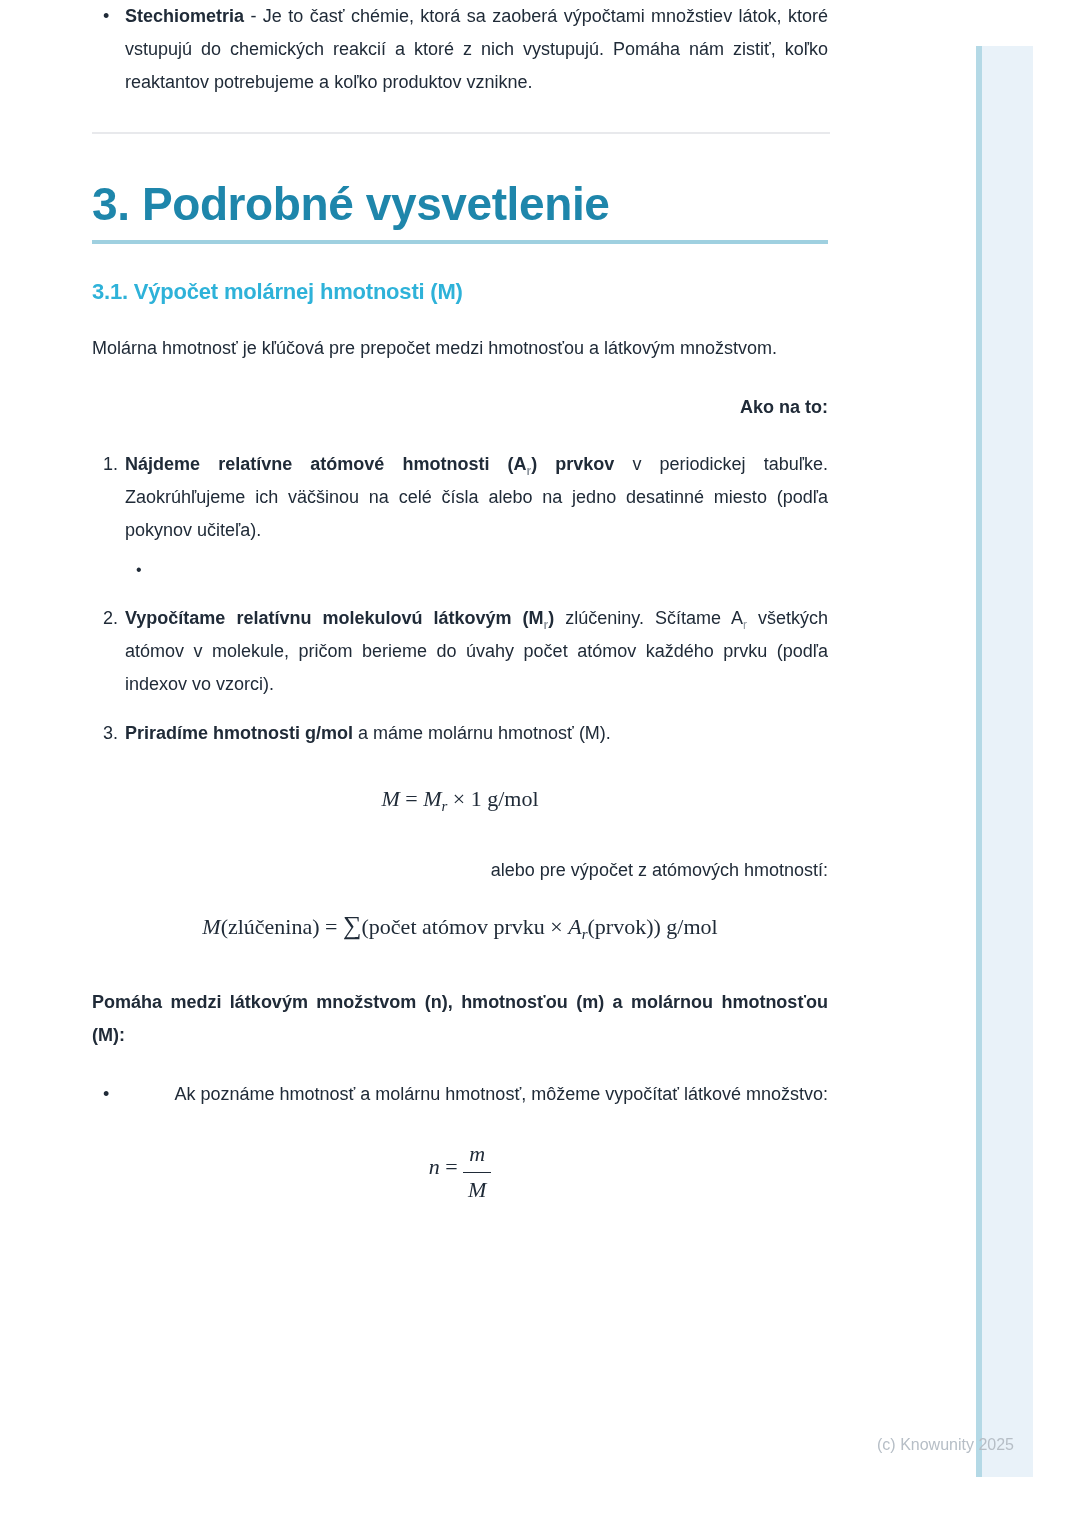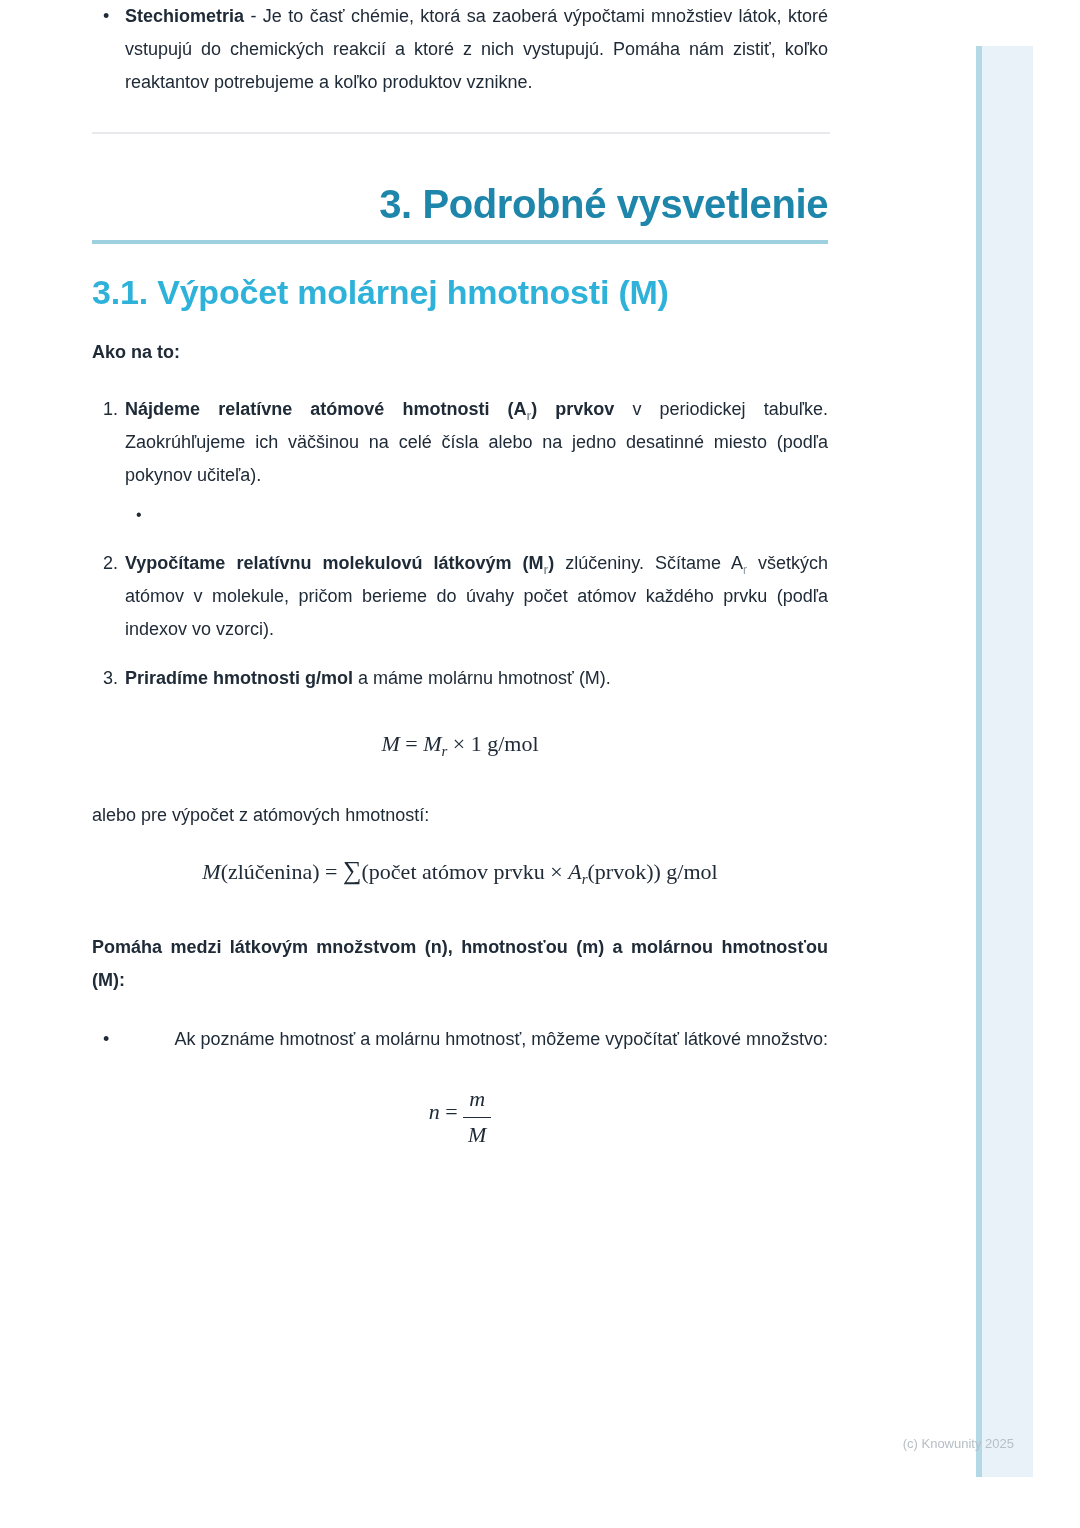--- a/index.html
+++ b/index.html
@@ -25,37 +25,36 @@
   .row .body { flex: 1; text-align: justify; }
   .intro-list { margin-top: 48px; }
   
   .divider {
     height: 2px; background: var(--c-divider, #e8e9ec);
     border: none; margin: 33px 0 0 0; width: 738px;
   }
   
   h2.section {
     margin: 46px 0 0 0;
-    font-size: 40px; line-height: 48px; font-weight: 800;
+    font-size: 46px; line-height: 48px; font-weight: 800;
     letter-spacing: -0.4px;
     color: var(--c-h2, #1e86ab);
-    text-align: right;
   }
   .heading-underline {
     margin-top: 12px; height: 4px; width: 736px;
     background: var(--c-underline, #9fd0e0);
   }
   h3.subsection {
     margin: 30px 0 12px 0;
-    font-size: 34px; line-height: 36px; font-weight: 700;
+    font-size: 22px; line-height: 36px; font-weight: 700;
     letter-spacing: -0.2px;
     color: var(--c-h3, #2eb2d9);
   }
   
-  p { margin: 0; font-size: 18px; line-height: 33px; }
+  p { margin: 0; font-size: 18px; line-height: 33px; text-align: right; }
   p.justified { text-align: justify; }
   p.intro-p { margin-top: 22px; }
   p.label { margin-top: 26px; font-weight: 700; }
   p.vzorec { margin-top: 20px; font-weight: 700; }
   p.alebo { margin-top: 40px; }
   p.vztah { margin-top: 44px; font-weight: 700; }
   
   ol.steps { margin-top: 24px; }
   li.step { margin-top: 0; }
   li.step + li.step { margin-top: 16px; }
@@ -91,21 +90,21 @@
     left: 976px; top: 46px;
     width: 57px; height: 1431px;
     box-sizing: border-box;
     background: var(--c-strip_fill, #e9f2f9);
     border-left: 6px solid var(--c-strip_edge, #b4d9e6);
   }
   
   .watermark {
     position: absolute;
     top: 1436px; right: 66px;
-    font-size: 13px;
+    font-size: 16px;
     color: var(--c-watermark, #b6bec6);
     z-index: 2;
   }
   b, strong { font-weight: 700; }
 </style>
 </head>
 <body>
 
 <div class="edge-strip"></div>
 
@@ -118,20 +117,21 @@
     </li>
   </ul>
 
   <div class="divider"></div>
 
   <h2 class="section">3. Podrobné vysvetlenie</h2>
   <div class="heading-underline"></div>
 
   <h3 class="subsection">3.1. Výpočet molárnej hmotnosti (M)</h3>
 
+  <p class="justified intro-p">Molárna hmotnosť je kľúčová pre prepočet medzi hmotnosťou a látkovým množstvom.</p>
 
   <p class="label">Ako na to:</p>
 
   <ol class="plain steps">
     <li class="step">
       <div class="row">
         <span class="step-num">1.</span>
         <span class="body"><b><span>Nájdeme relatívne atómové hmotnosti (A</span><sub class="gsub">r</sub><span>) prvkov</span></b><span> v periodickej tabuľke. Zaokrúhľujeme ich väčšinou na celé čísla alebo na jedno desatinné miesto (podľa pokynov učiteľa).</span></span>
       </div>
       <div class="example-row" style="margin-left:33px;">

